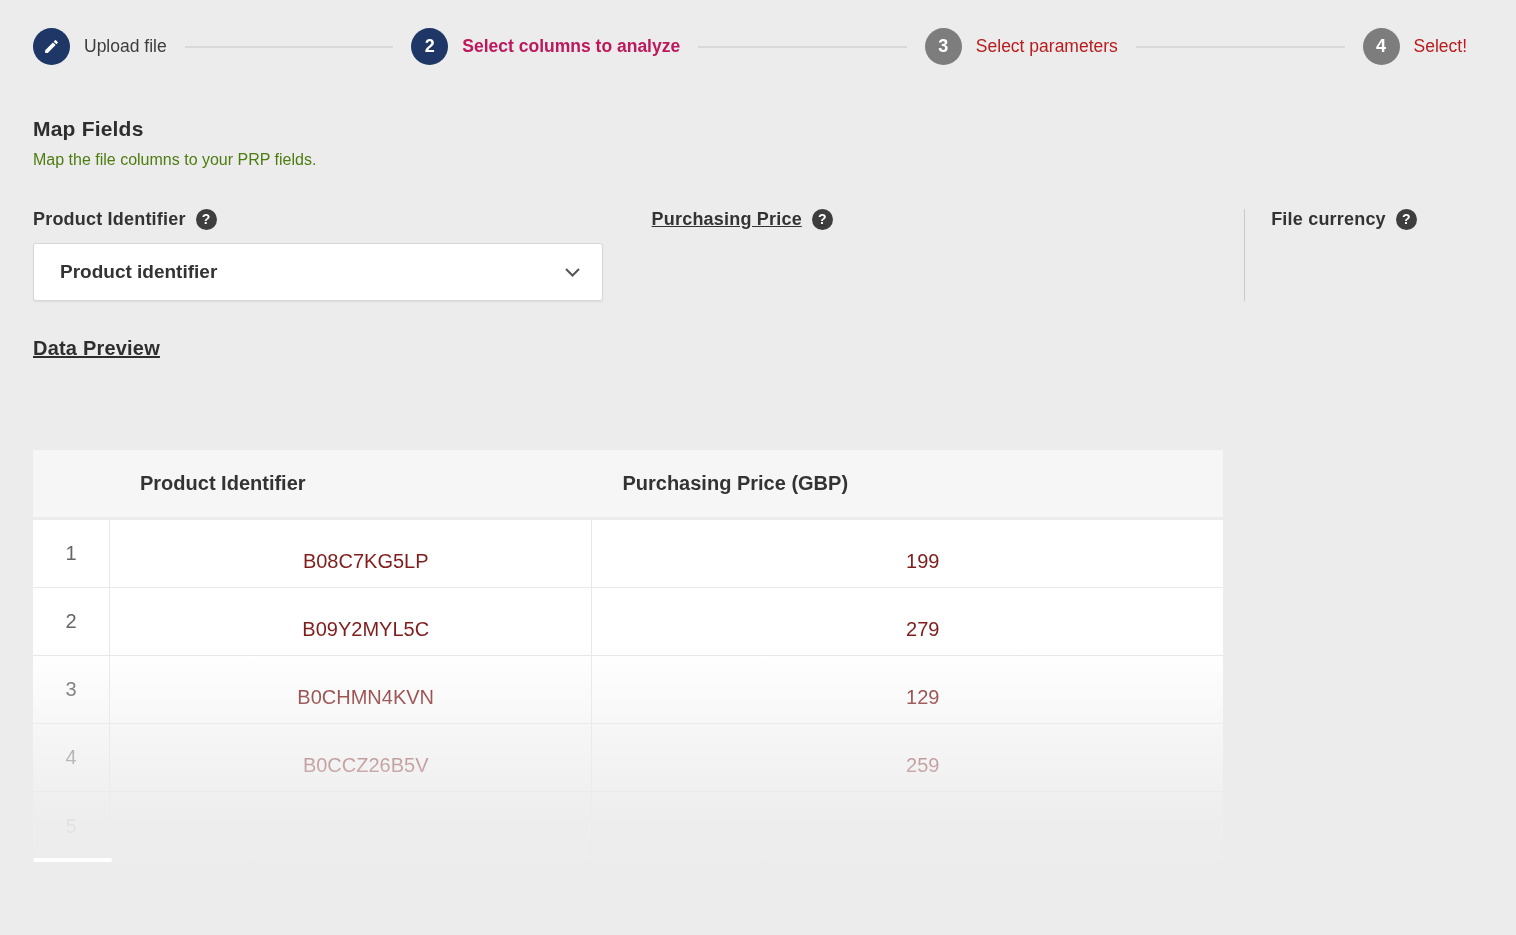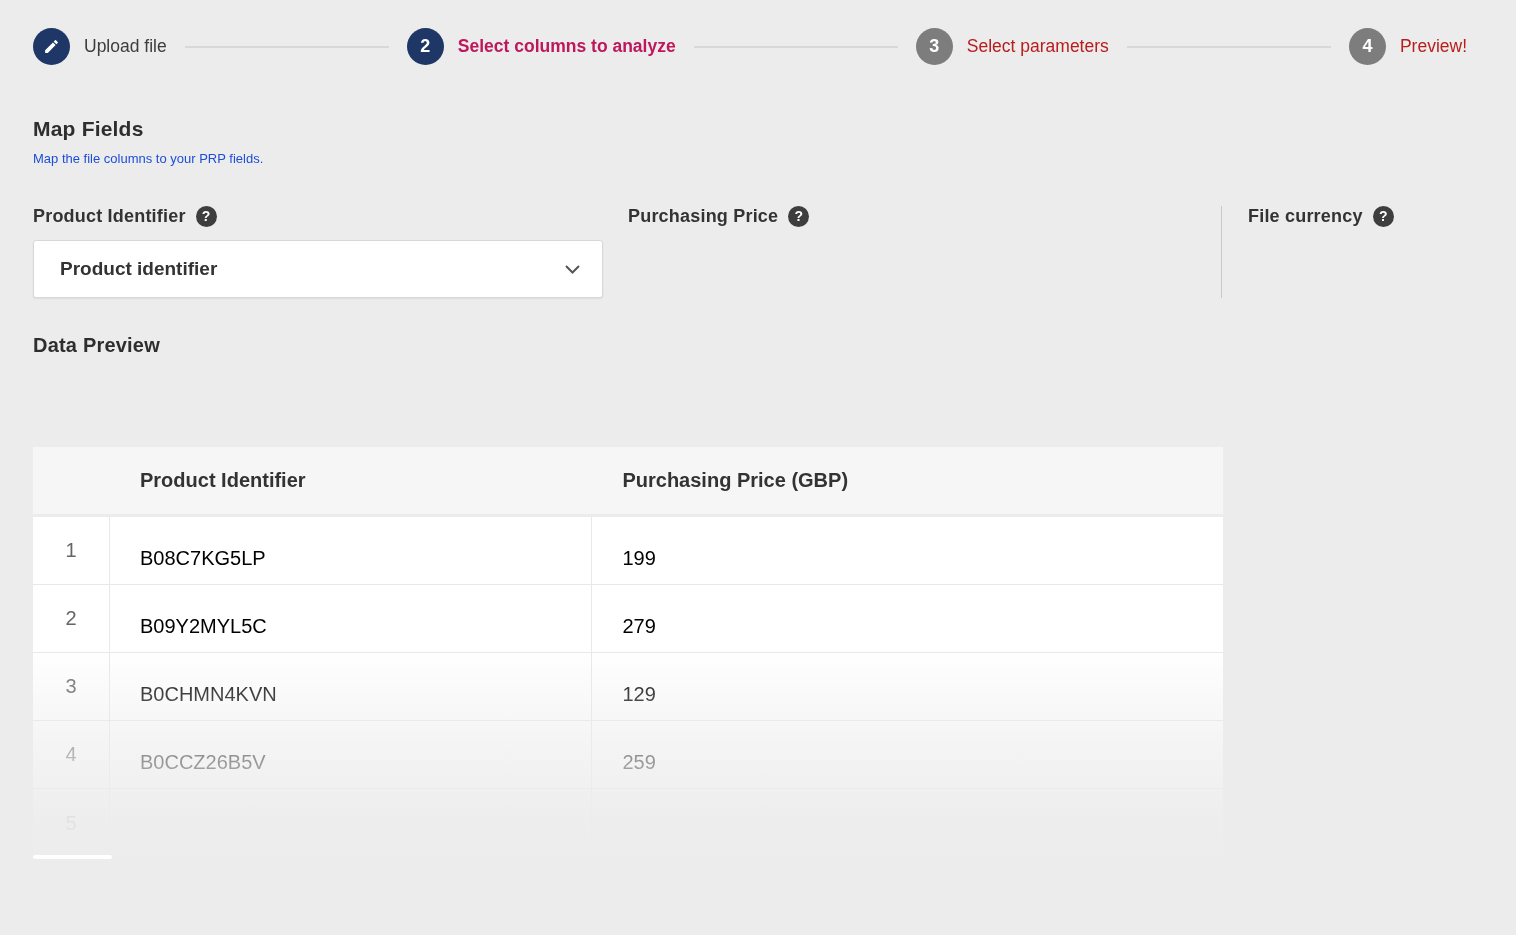--- a/index.html
+++ b/index.html
@@ -23,29 +23,29 @@
   .circle.navy { background: #1e3766; }
   .circle.gray { background: #7d7d7d; }
   .step-label { margin-left: 14px; font-size: 17.5px; white-space: nowrap; }
   .step-label.done   { color: #3d3d3d; font-weight: normal; }
   .step-label.active { color: #be185d; font-weight: bold; }
   .step-label.todo   { color: #b91c1c; font-weight: normal; }
   .connector { flex: 1 1 auto; height: 2px; background: #d8d8d8; margin: 0 18px; min-width: 30px; }
 
   
   .section-title { font-size: 21px; font-weight: bold; color: #2e2e2e; letter-spacing: .2px; }
-  .section-sub   { font-size: 13px; color: #1d4ed8; margin-top: 10px; }
+  .section-sub   { font-size: 16px; color: #4d7c0f; margin-top: 10px; }
 
   .map-fields { margin-bottom: 40px; }
 
   
   .fields-row { display: flex; align-items: stretch; margin-bottom: 36px; }
   .field-group { display: flex; flex-direction: column; }
   .fg-1 { width: 570px; }
-  .fg-2 { width: 570px; margin-left: 25px; }
+  .fg-2 { width: 570px; margin-left: 49px; text-decoration: underline; }
   .v-divider { width: 1px; background: #c9c9c9; margin: 0 26px 0 23px; align-self: stretch; }
   .fg-3 { width: 196px; }
   .field-label-row { display: flex; align-items: center; margin-bottom: 13px; }
   .field-label { font-size: 18px; font-weight: bold; color: #333; letter-spacing: .2px; }
   .help-icon {
     width: 21px; height: 21px; border-radius: 50%;
     background: #3e3e3e; color: #fff;
     font-size: 14px; font-weight: bold; line-height: 21px; text-align: center;
     margin-left: 10px; cursor: pointer; flex: 0 0 auto;
   }
@@ -71,23 +71,24 @@
     background: #f6f6f6;
     height: 70px;
     font-size: 20px; font-weight: bold; color: #333;
     text-align: left; padding: 0 0 0 30px;
     border-bottom: 3px solid #ececec;
   }
   table.preview thead th.num-col { width: 77px; padding: 0; }
   table.preview tbody td {
     background: #fff;
     height: 68px;
-    font-size: 20px; color: #000000;
+    font-size: 20px; color: #7f1d1d;
     padding: 16px 0 0 30px;
     border-bottom: 1px solid #e8e8e8;
+    text-align: center;
   }
   table.preview tbody td.num-cell {
     width: 77px; text-align: center; padding: 0;
     color: #666; border-right: 1px solid #e8e8e8;
   }
   table.preview tbody td.prod-cell { border-right: 1px solid #e8e8e8; }
   table.preview tbody tr:last-child td { border-bottom: none; }
 
   .fade-overlay {
     position: absolute; left: -4px; right: -4px; bottom: -4px; height: 215px;
@@ -127,21 +128,21 @@
     <div class="connector"></div>
 
     <div class="step">
       <span class="circle gray">3</span>
       <span class="step-label todo">Select parameters</span>
     </div>
     <div class="connector"></div>
 
     <div class="step">
       <span class="circle gray">4</span>
-      <span class="step-label todo">Preview!</span>
+      <span class="step-label todo">Select!</span>
     </div>
   </div>
 
   <div class="map-fields">
     <div class="section-title">Map Fields</div>
     <div class="section-sub">Map the file columns to your PRP fields.</div>
   </div>
 
   <div class="fields-row">
 
@@ -171,21 +172,21 @@
 
     <div class="field-group fg-3">
       <div class="field-label-row">
         <span class="field-label">File currency</span>
         <span class="help-icon">?</span>
       </div>
     </div>
   </div>
 
   <div class="data-preview">
-    <div class="section-title" style="font-size:20px;">Data Preview</div>
+    <div class="section-title" style="font-size:20px;text-decoration:underline;">Data Preview</div>
 
     <div class="table-wrap">
       <table class="preview">
         <thead>
           <tr>
             <th class="num-col"></th>
             <th>Product Identifier</th>
             <th>Purchasing Price (GBP)</th>
           </tr>
         </thead>

